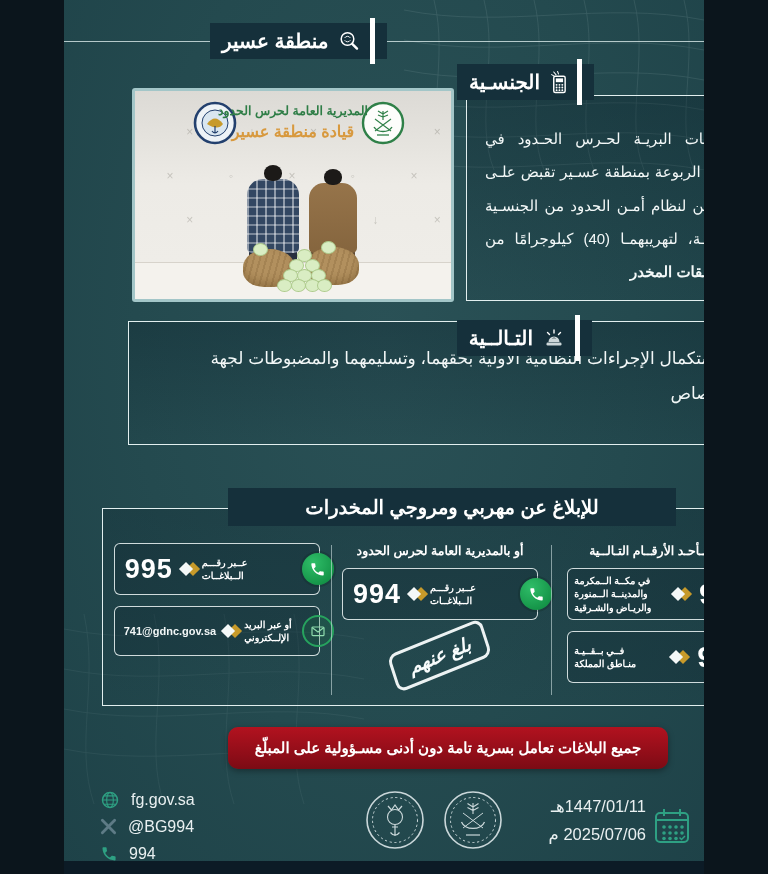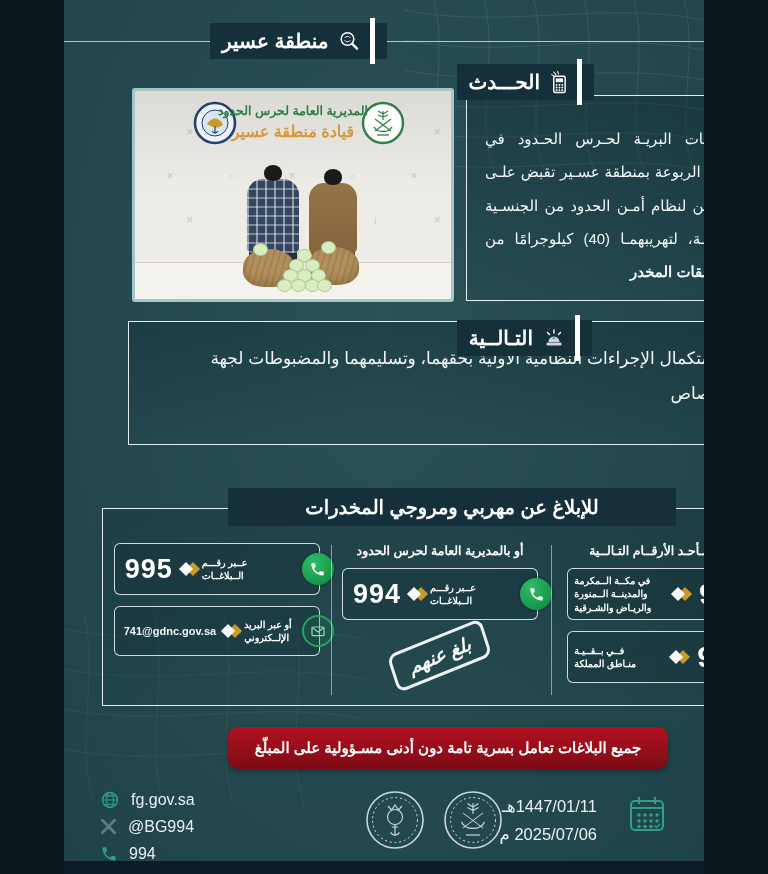--- a/index.html
+++ b/index.html
@@ -91,21 +91,21 @@
   .alert{position:absolute;left:164px;top:727px;width:440px;height:42px;border-radius:10px;
          background:linear-gradient(180deg,#b0ononono 0,#000 0);}
   .alert{background:linear-gradient(180deg,#b2121f 0%,#8d0d18 70%,#7b0b14 100%);
          display:flex;align-items:center;justify-content:center;direction:rtl;
          font-size:15px;font-weight:bold;color:#fff;box-shadow:0 2px 6px rgba(0,0,0,.35);}
 
   
   .f-links{position:absolute;left:36px;top:786px;}
   .f-row{display:flex;align-items:center;gap:11px;height:27px;font-size:16px;color:#e9f0f1;}
   .emblems{position:absolute;left:300px;top:789px;display:flex;gap:16px;opacity:.92;}
-  .dates{position:absolute;right:35px;top:792px;display:flex;direction:rtl;align-items:flex-start;gap:28px;}
+  .dates{position:absolute;right:10px;top:792px;display:flex;direction:rtl;align-items:flex-end;gap:4px;}
   .date-lines{text-align:right;font-size:16.5px;line-height:1.7;color:#e9f0f1;}
   .bottom-strip{position:absolute;left:0;bottom:0;width:768px;height:13px;background:#0c1b26;}
 </style>
 </head>
 <body>
 
 <div class="page">
 
   <svg class="mesh mesh-tr" width="300" height="170" viewBox="0 0 300 170">
     <g stroke="#cfe3e3" stroke-width="0.8" fill="none">
@@ -215,21 +215,21 @@
             <circle cx="8" cy="18.8" r="1"></circle>
             <circle cx="11" cy="18.8" r="1"></circle>
             <circle cx="14" cy="18.8" r="1"></circle>
             <circle cx="8" cy="21.6" r="1"></circle>
             <circle cx="11" cy="21.6" r="1"></circle>
             <circle cx="14" cy="21.6" r="1"></circle>
           </g>
           <path d="M7.5 5.5 L5 2.5 M10 4.5 L9 2 M5.5 6.8 L2.8 5.2" stroke="#fff" stroke-width="1.1" stroke-linecap="round"></path>
         </svg>
     </span>
-    <span class="btxt">الحـــدث</span>
+    <span class="btxt">الجنسـية</span>
   </div>
   <div class="obox event-box">
     <p class="event-text" style="margin:0"><span>الدوريـات البريـة لحـرس الحـدود في قطـاع الربوعة بمنطقة عسـير تقبض علـى مخالفين لنظام أمـن الحدود من الجنسـية الإثيوبيـة، لتهريبهمـا (40) كيلوجرامًا من نبات </span><b>القات المخدر</b></p>
   </div>
 
   <div class="hbadge badge-proc">
     <span class="vbar"></span>
     <span>
       <svg width="24" height="24" viewBox="0 0 24 24">
           <path d="M6.5 16 a5.5 5.5 0 0 1 11 0 Z" fill="#cdd7d9"></path>

